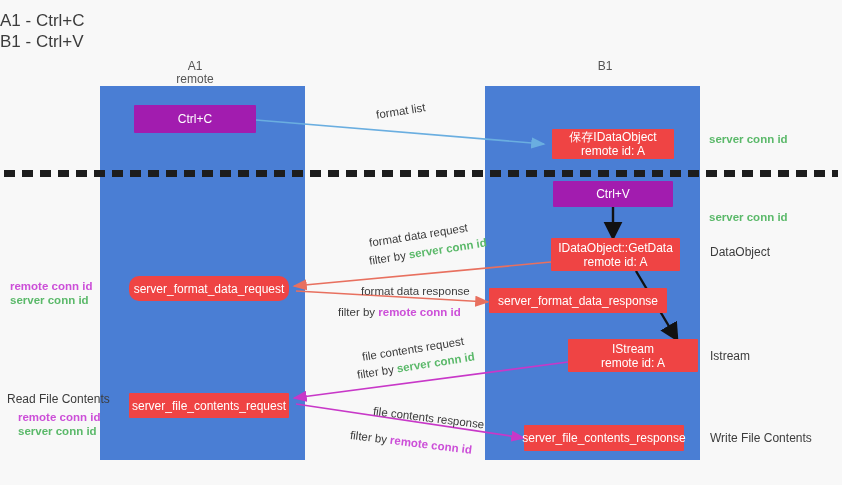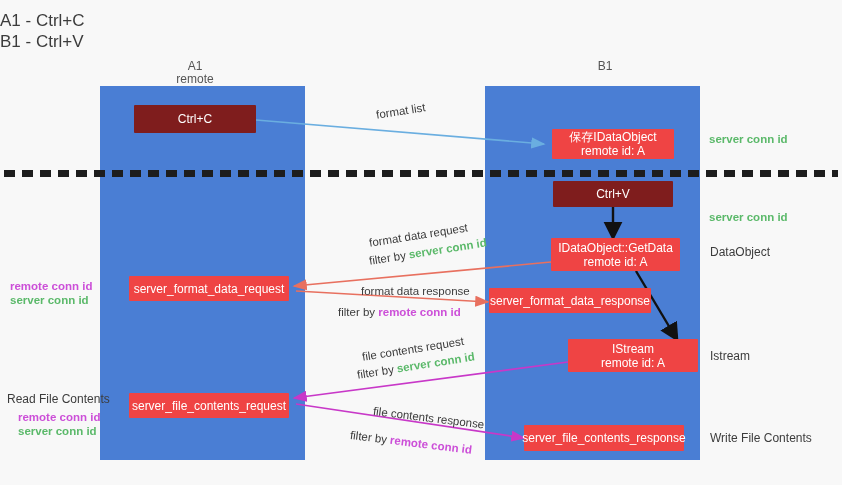--- a/index.html
+++ b/index.html
@@ -23,21 +23,21 @@
   }
 
   .lane{position:absolute;background:#4a7ed4;}
 
   .box{
     position:absolute;border-radius:1px;color:#ffffff;
     display:flex;align-items:center;justify-content:center;
     text-align:center;line-height:14px;font-size:12px;
     box-sizing:border-box;
   }
-  .box.green{background:#7f1d1d;}
+  .box.green{background:#a21caf;}
   .box.orange{background:#ef4444;}
 
   .side-label{
     position:absolute;font-size:11.5px;line-height:14px;color:#3c3c3c;
   }
   .green-t{color:#5bb96a;font-weight:bold;}
   .magenta-t{color:#cc4fd8;font-weight:bold;}
 
   .plain-label{position:absolute;font-size:12px;color:#3c3c3c;line-height:15px;}
 
@@ -115,23 +115,23 @@
     <span>remote id: A</span>
   </div>
 
   <div class="box green" style="left:553px;top:181px;width:120px;height:26px;">Ctrl+V</div>
 
   <div class="box orange" style="left:551px;top:238px;width:129px;height:33px;flex-direction:column;">
     <span>IDataObject::GetData</span>
     <span>remote id: A</span>
   </div>
 
-  <div class="box orange" style="left:129px;top:276px;width:160px;height:25px;">server_format_data_request</div>
+  <div class="box orange" style="left:129px;top:276px;width:160px;height:25px;border-radius:10px;">server_format_data_request</div>
 
-  <div class="box orange" style="left:489px;top:288px;width:162px;height:25px;">server_format_data_response</div>
+  <div class="box orange" style="left:489px;top:288px;width:178px;height:25px;">server_format_data_response</div>
 
   <div class="box orange" style="left:568px;top:339px;width:130px;height:33px;flex-direction:column;">
     <span>IStream</span>
     <span>remote id: A</span>
   </div>
 
   <div class="box orange" style="left:129px;top:393px;width:160px;height:25px;">server_file_contents_request</div>
 
   <div class="box orange" style="left:524px;top:425px;width:160px;height:26px;">server_file_contents_response</div>
 

